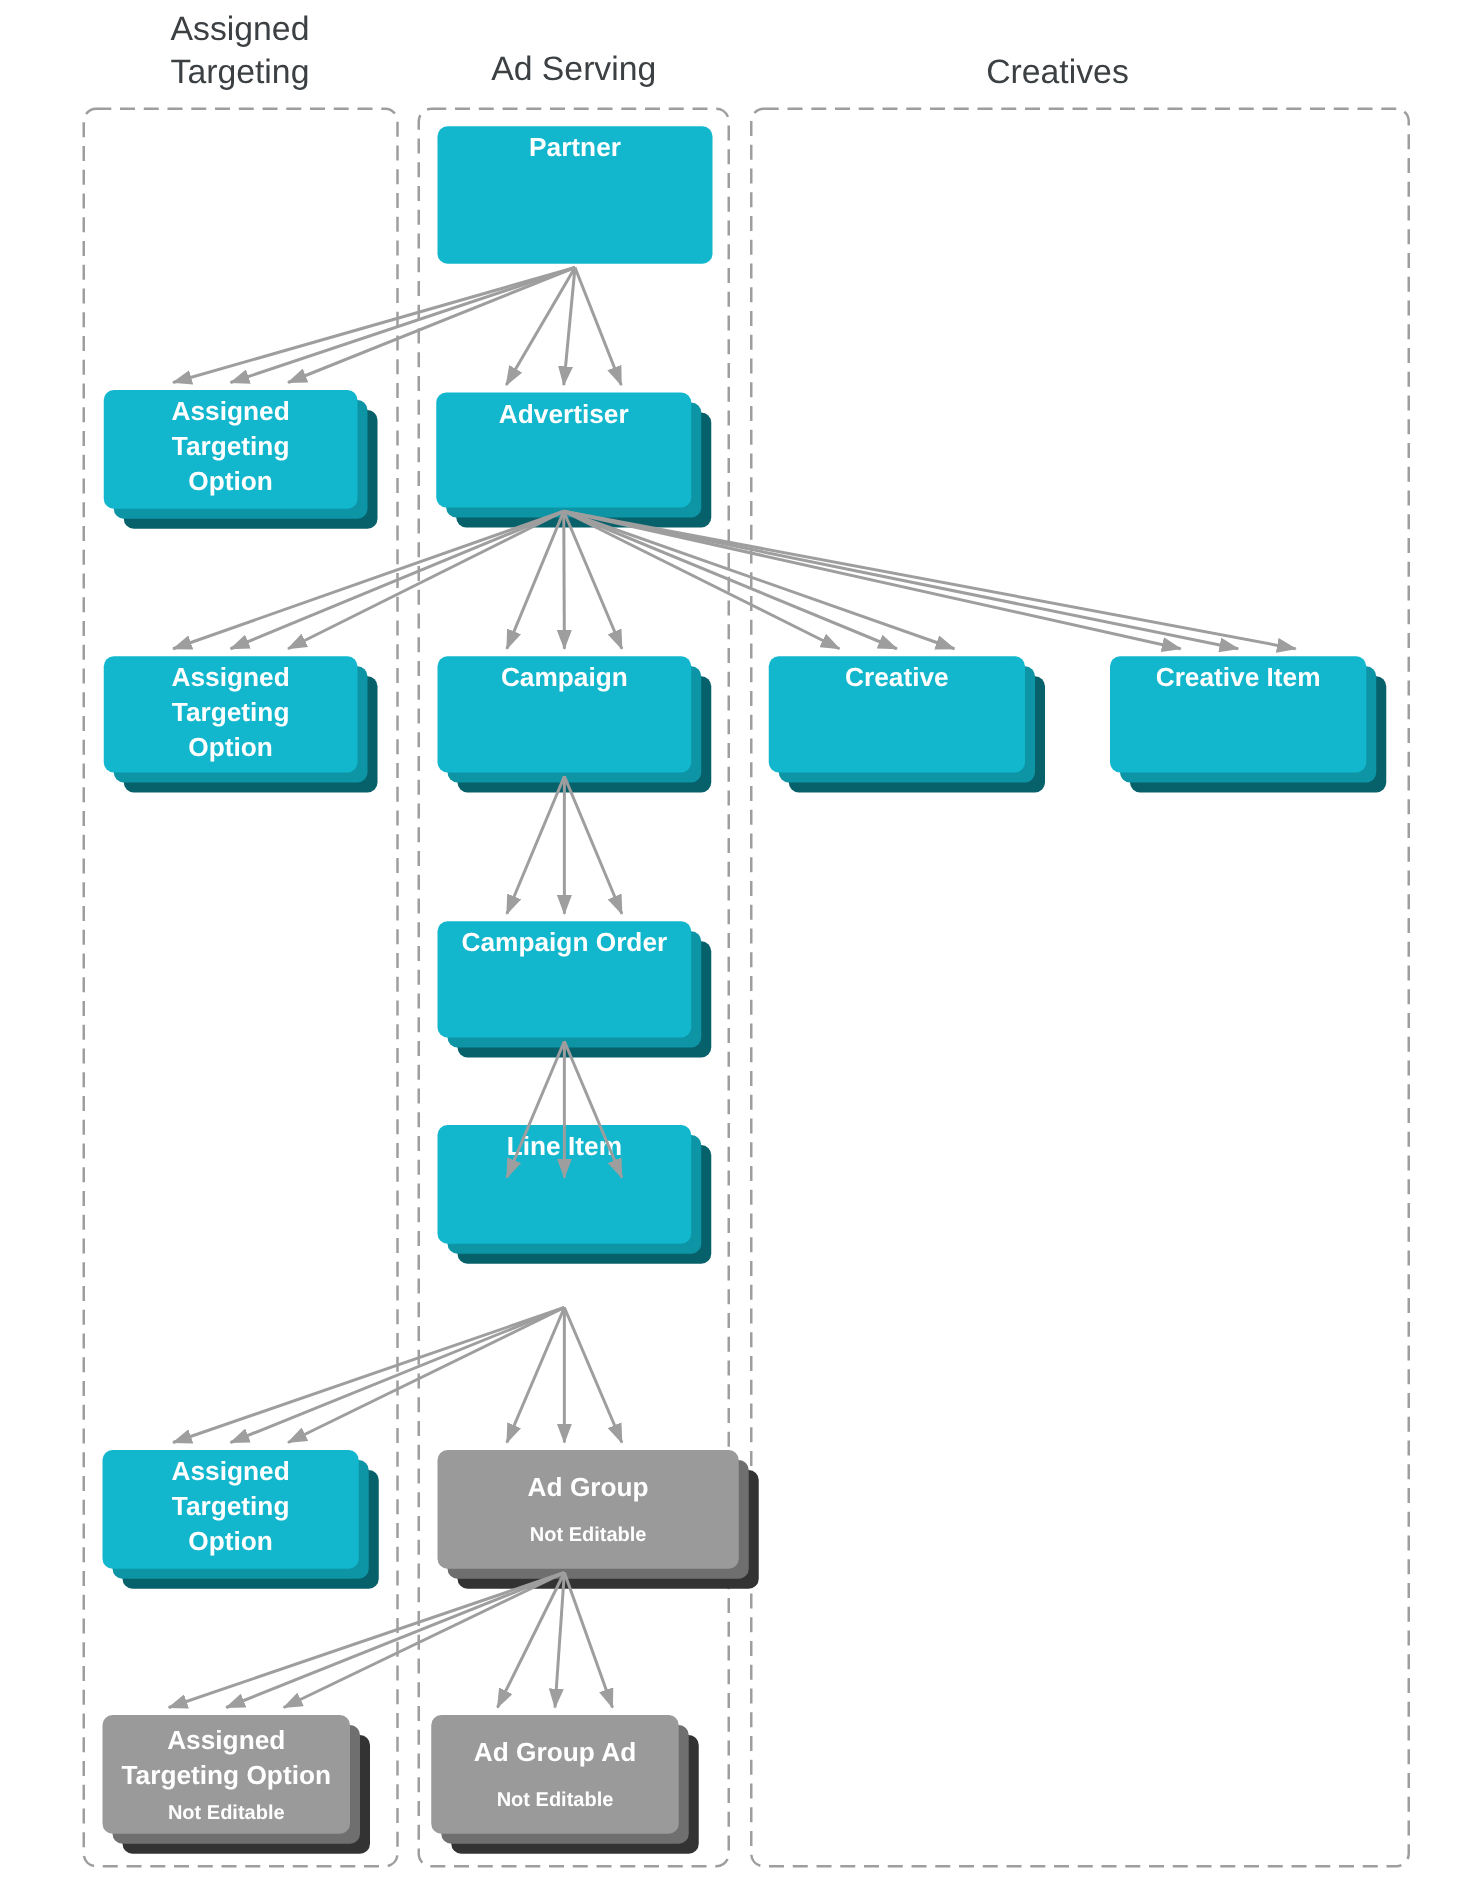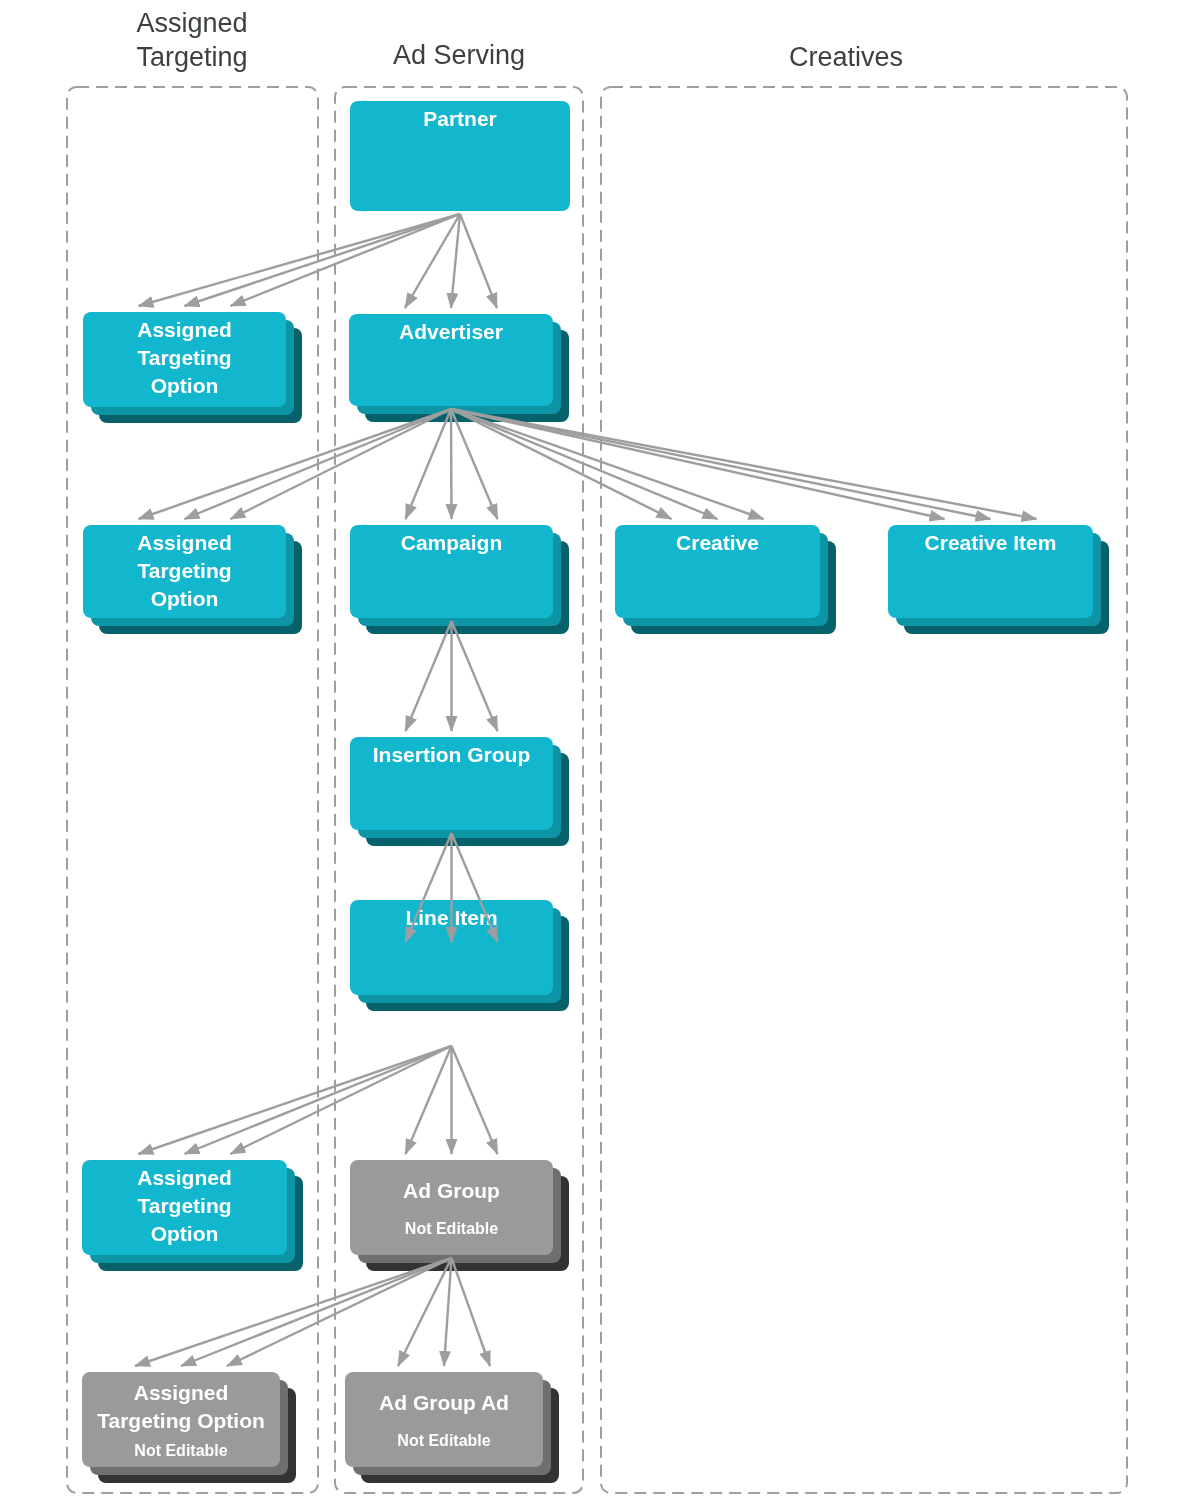--- a/index.html
+++ b/index.html
@@ -118,40 +118,40 @@
         <i class="ly l2"></i>
         <i class="ly l1"></i>
         <div class="front">
           <div class="label">Creative Item</div>
         </div>
       </div>
       <div class="node cyan" style="left: 350px; top: 737px; width: 203px; height: 93px;">
         <i class="ly l2"></i>
         <i class="ly l1"></i>
         <div class="front">
-          <div class="label">Insertion Group</div>
+          <div class="label">Campaign Order</div>
         </div>
       </div>
       <div class="node cyan" style="left: 350px; top: 900px; width: 203px; height: 95px;">
         <i class="ly l2"></i>
         <i class="ly l1"></i>
         <div class="front">
           <div class="label">Line Item</div>
         </div>
       </div>
       <div class="node cyan" style="left: 82px; top: 1160px; width: 205px; height: 95px;">
         <i class="ly l2"></i>
         <i class="ly l1"></i>
         <div class="front">
           <div class="label">Assigned
 Targeting
 Option</div>
         </div>
       </div>
-      <div class="node gray" style="left: 350px; top: 1160px; width: 203px; height: 95px;">
+      <div class="node gray" style="left: 350px; top: 1160px; width: 241px; height: 95px;">
         <i class="ly l2"></i>
         <i class="ly l1"></i>
         <div class="front has-sub">
           <div class="label">Ad Group</div>
           <div class="sub">Not Editable</div>
         </div>
       </div>
       <div class="node gray" style="left: 82px; top: 1372px; width: 198px; height: 95px;">
         <i class="ly l2"></i>
         <i class="ly l1"></i>

